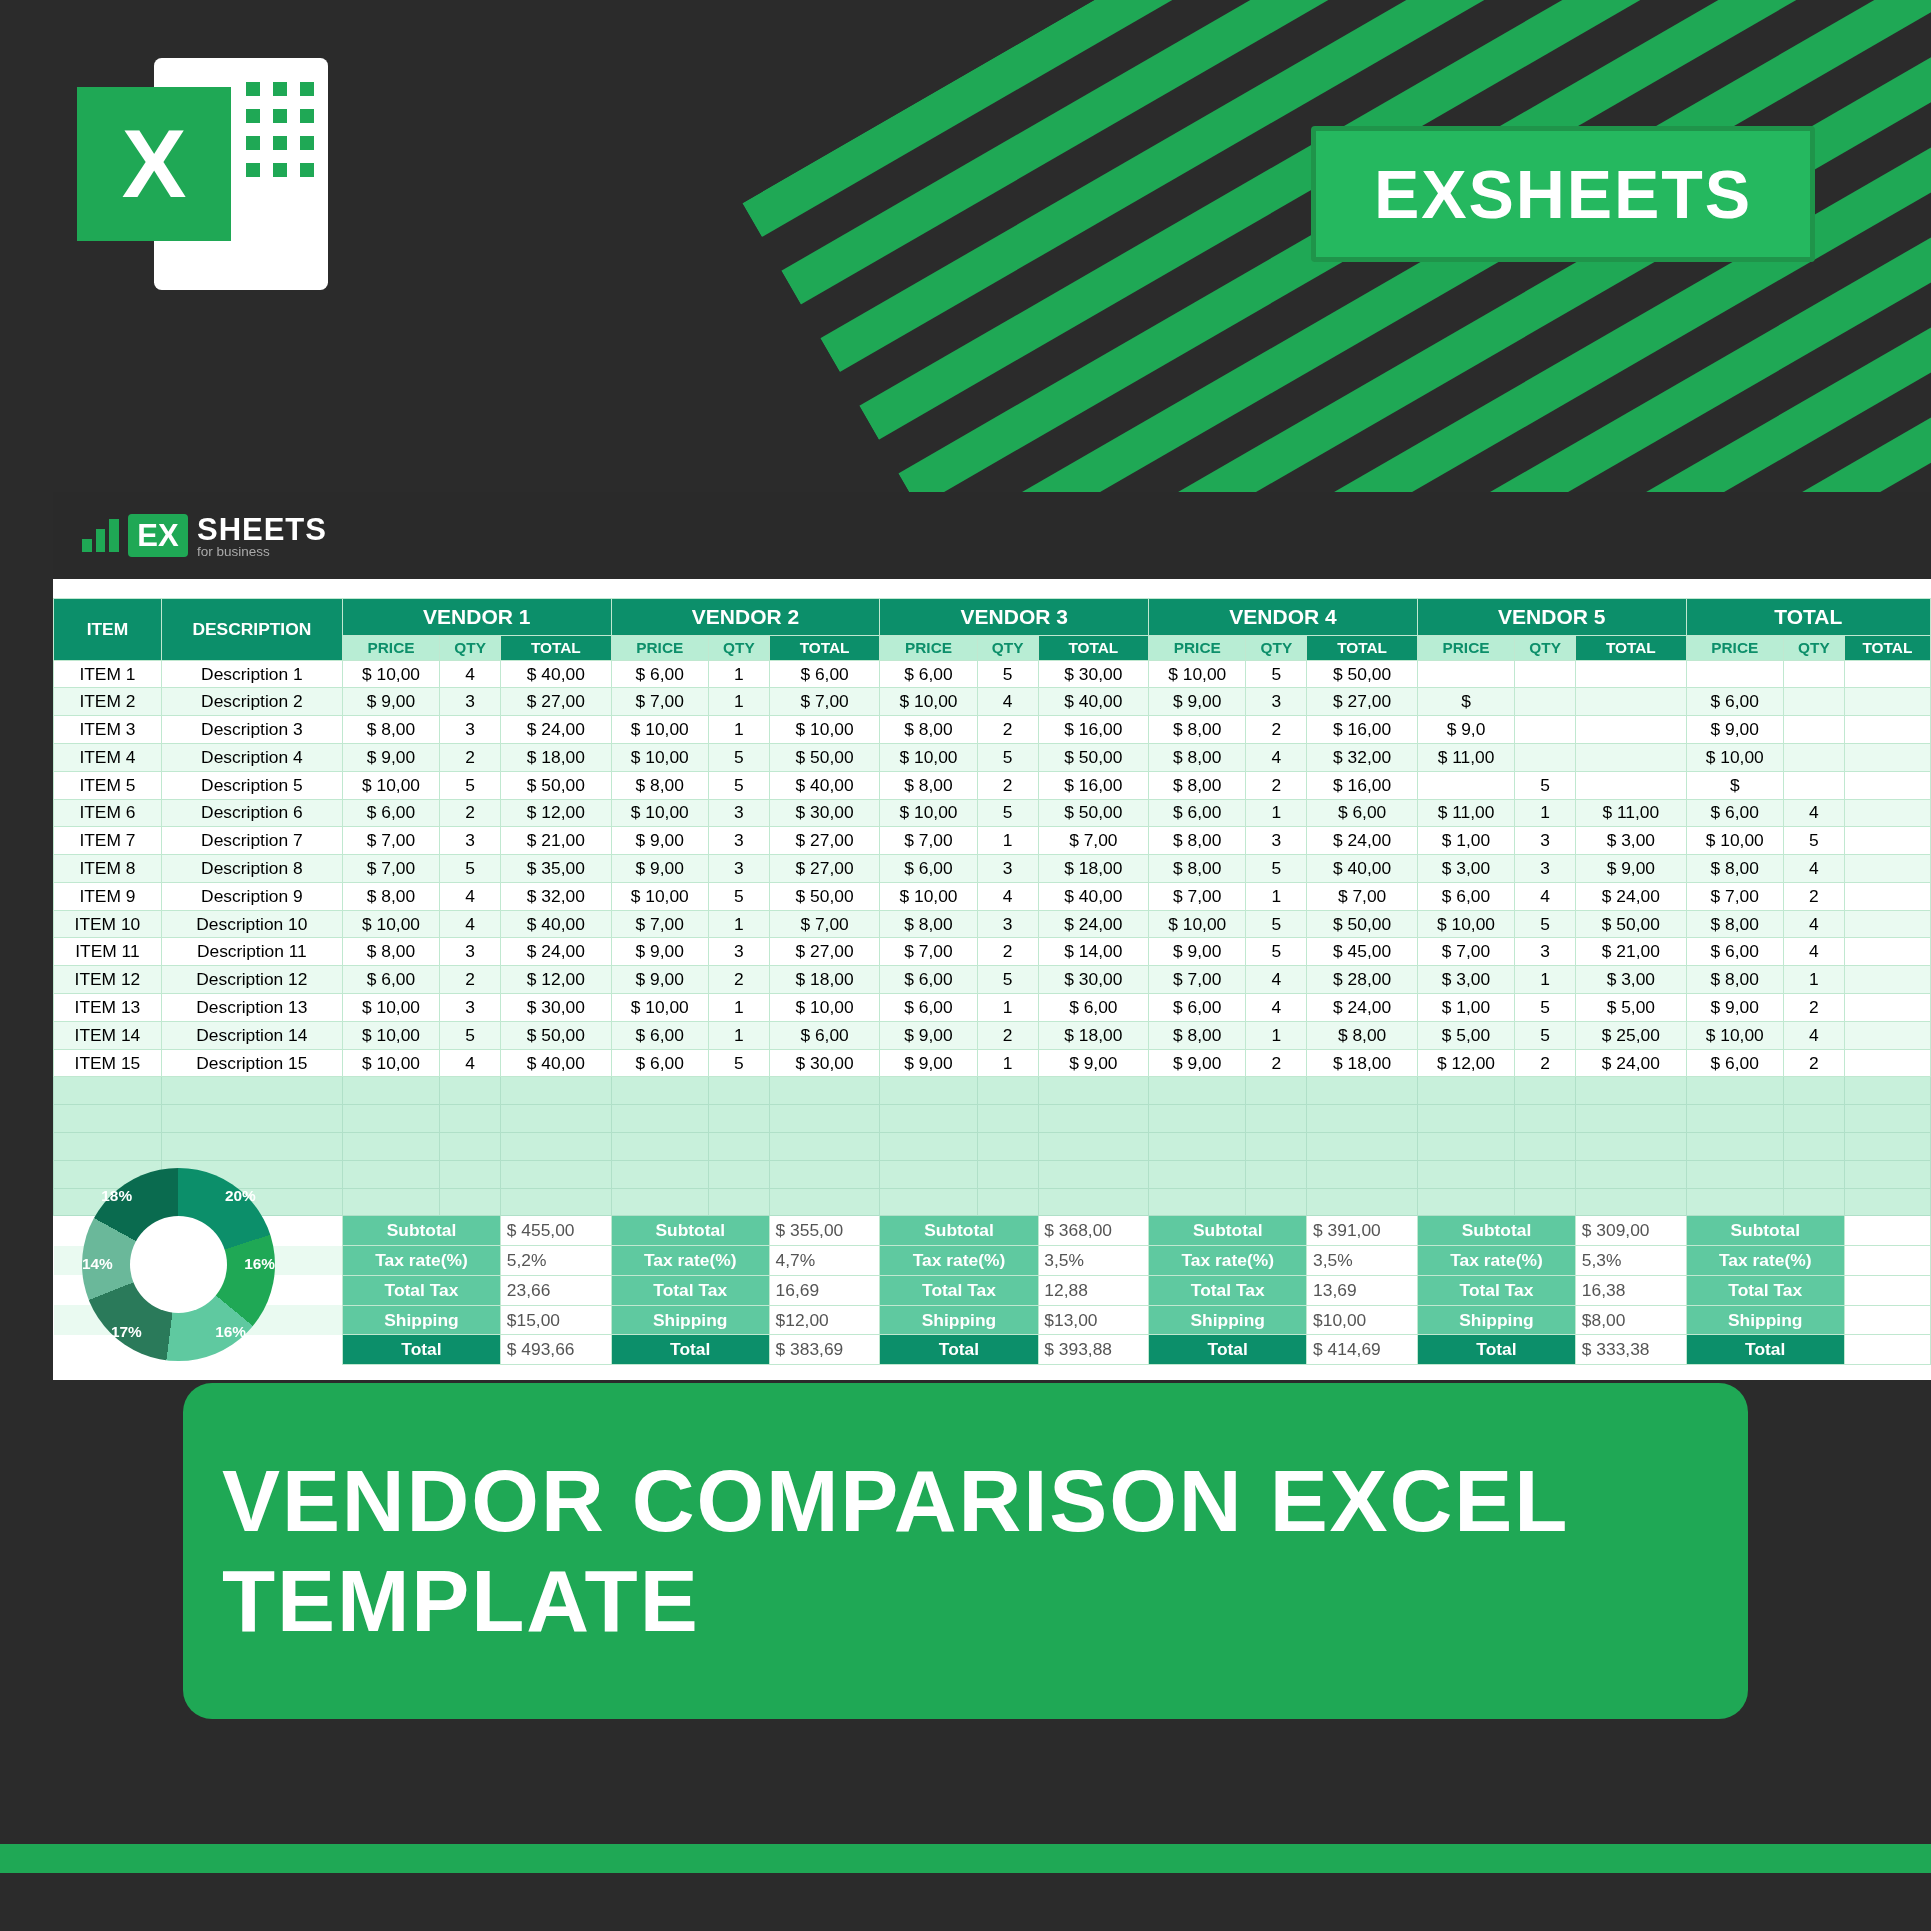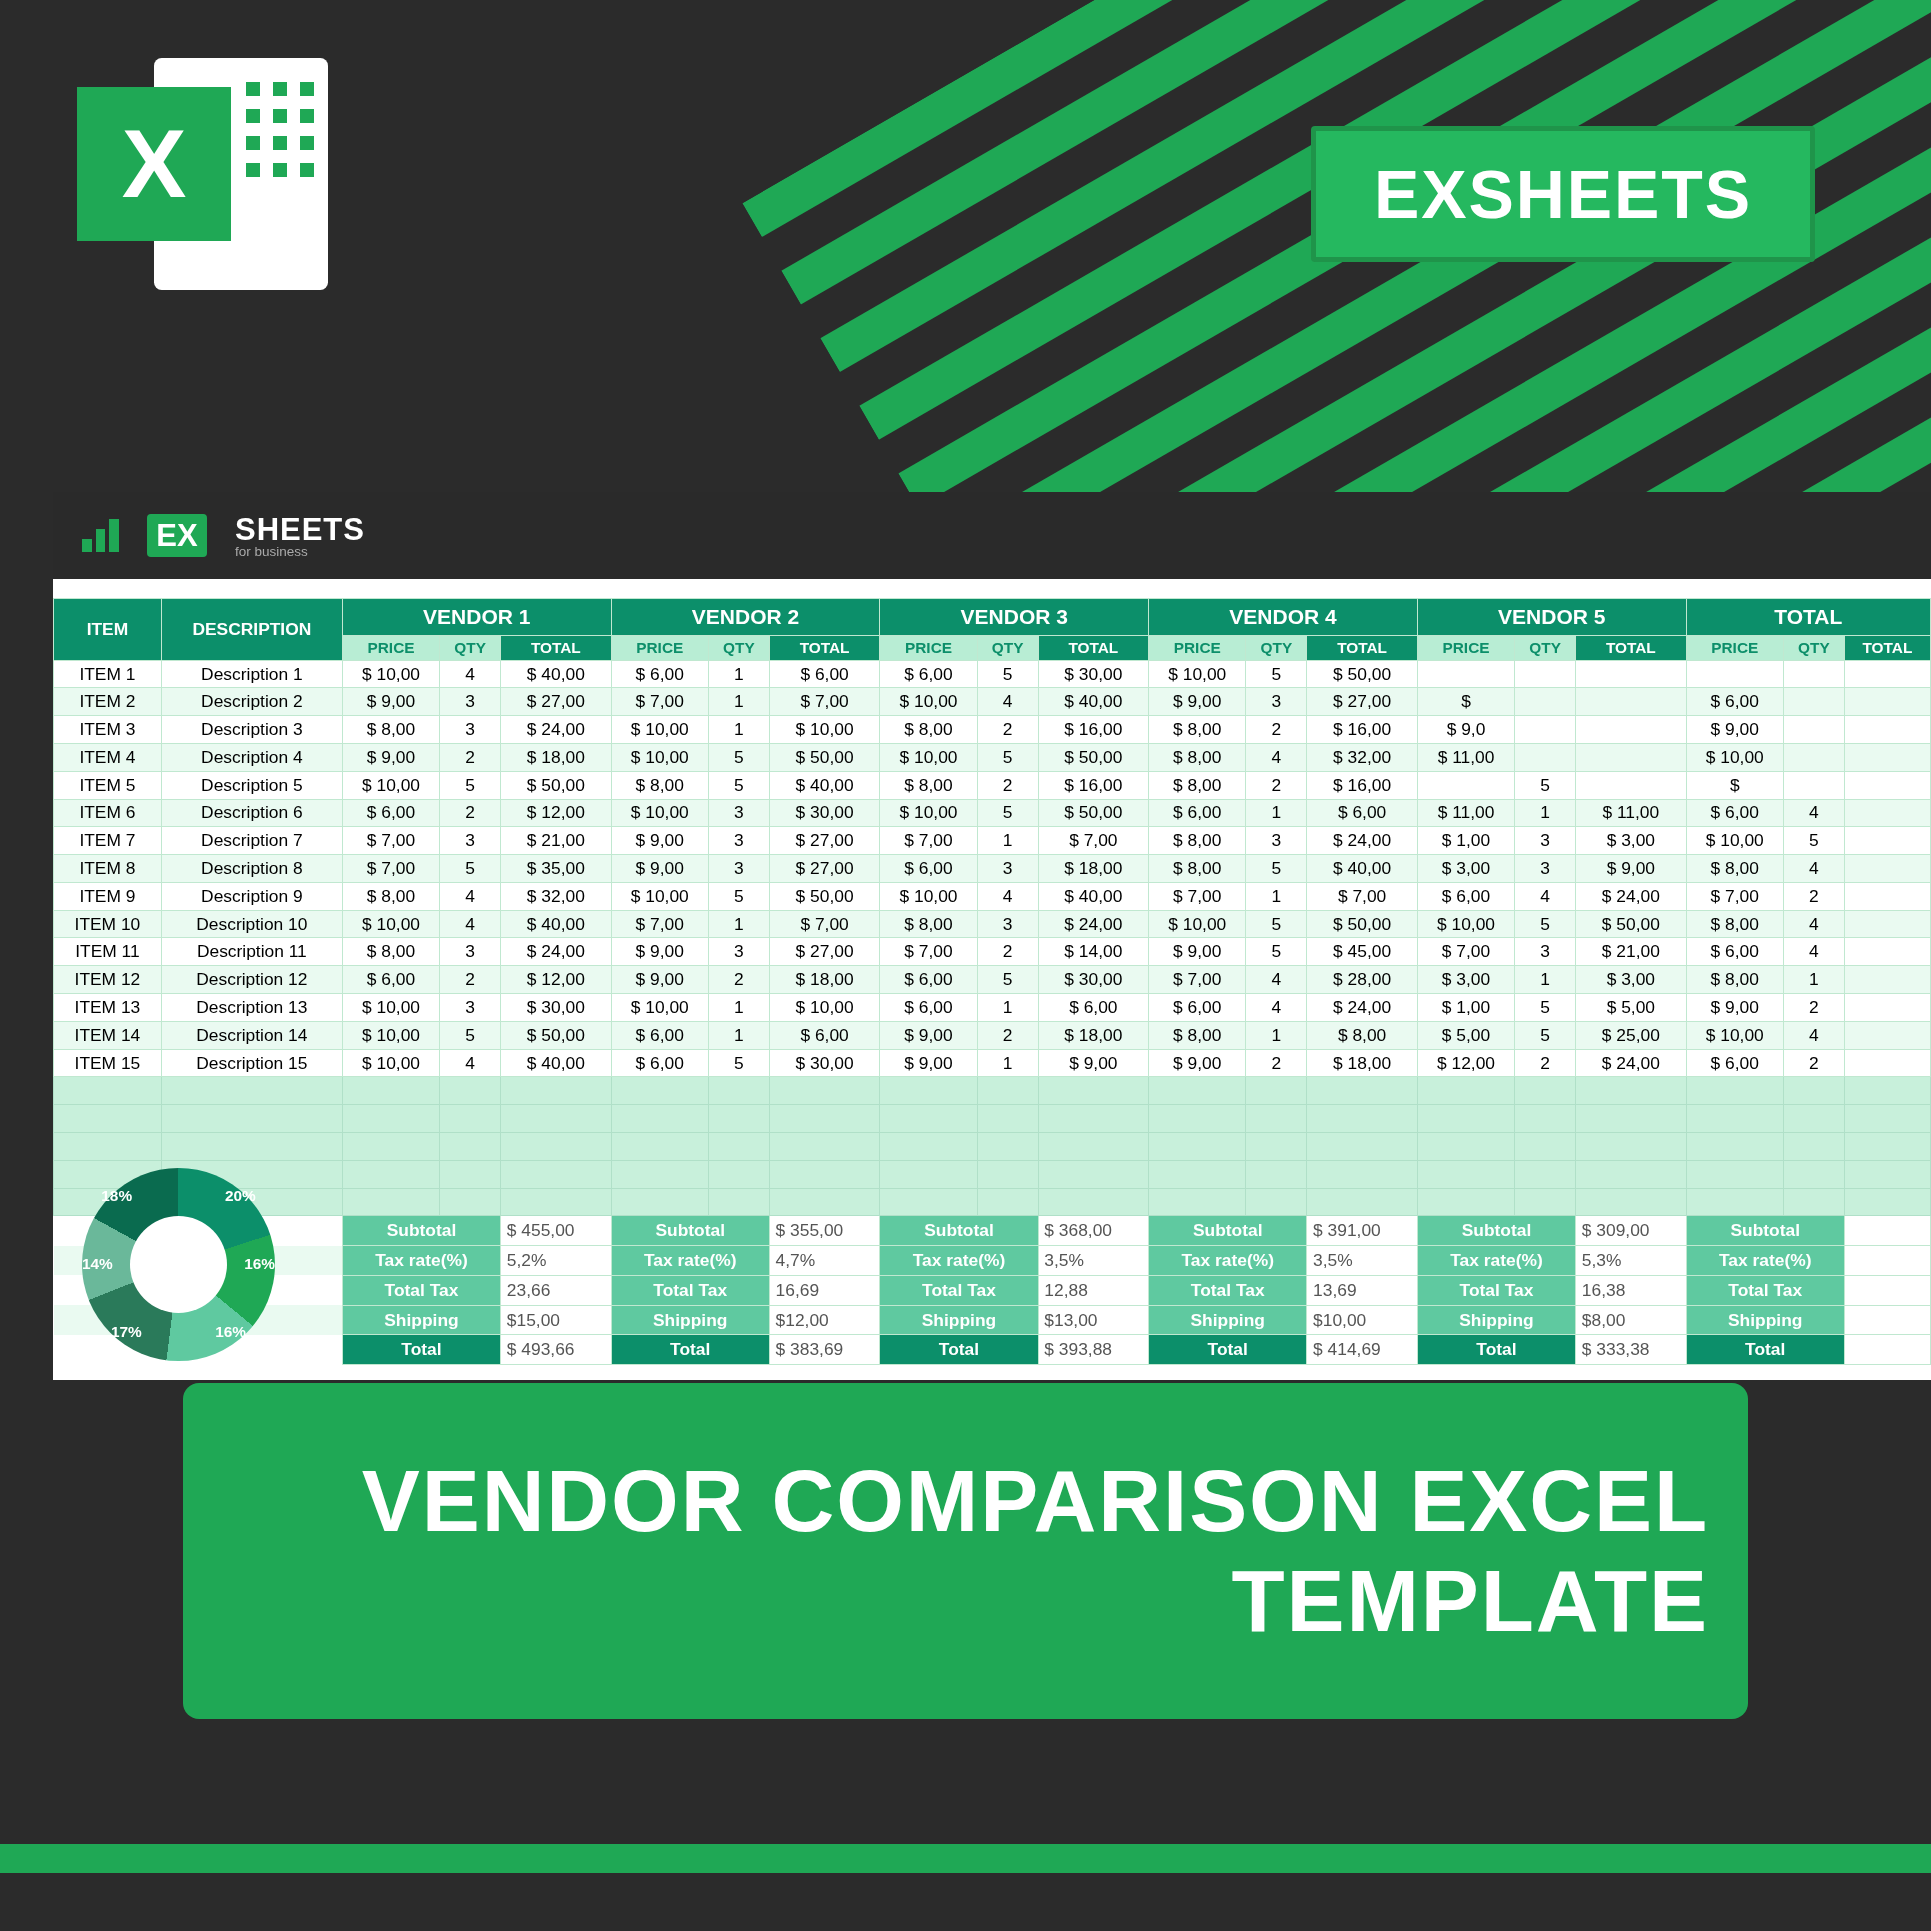--- a/index.html
+++ b/index.html
@@ -6,21 +6,21 @@
 .excel-icon{position:absolute;top:39px;left:77px;width:270px;height:270px}
 .excel-icon .back{position:absolute;left:77px;top:19.3px;width:174px;height:232px;background:#fff;border-radius:7.7px}
 .excel-icon .grid{position:absolute;right:14.5px;top:24px;display:grid;grid-template-columns:repeat(3,13.5px);grid-template-rows:repeat(4,13.5px);gap:13.5px}
 .excel-icon .grid div{background:#1fa855}
 .excel-icon .front{position:absolute;left:0;top:48px;width:154px;height:154px;background:#1fa855;display:flex;align-items:center;justify-content:center;color:#fff;font-size:97px;font-weight:bold}
 .stripes{position:absolute;top:-193px;right:-290px;width:1352px;height:869px;transform:rotate(-30deg);overflow:hidden}
 .stripes div{height:39px;background:#1fa855;margin-bottom:39px}
 .badge{position:absolute;top:126px;right:116px;background:#25b85f;border:5.8px solid #1f944a;border-radius:4px;padding:24px 58px;color:#fff;font-size:68px;font-weight:900;letter-spacing:1.9px;font-family:'Arial Black',sans-serif}
 .sheet{position:absolute;top:492px;left:53px;right:0;height:
 888px;background:#fff;overflow:hidden}
-.sheet-header{background:#2a2a2a;height:87px;display:flex;align-items:center;padding-left:29px;gap:20px}
+.sheet-header{background:#2a2a2a;height:87px;display:flex;align-items:center;padding-left:29px;gap:1px}
 .sheet-header .bars{display:flex;align-items:flex-end;gap:3.9px}
 .sheet-header .bars span{width:9.7px;background:#1fa855;display:block}
 .sheet-header .ex{background:#1fa855;color:#fff;font-weight:bold;font-size:31px;padding:3.9px 9.7px;border-radius:3.9px;margin-left:7.7px}
 .sheet-header .txt{color:#fff;font-size:31px;font-weight:bold;letter-spacing:1px}
 .sheet-header .sub{color:#aaa;font-size:13.5px;margin-top:-3.9px}
 .sheet-header .txtwrap{display:flex;flex-direction:column;margin-left:7.7px}
 table{border-collapse:collapse;font-size:17.4px;width:100%;margin-top:19.3px}
 th,td{border:1px solid #c0e8d0;padding:2.9px 5.8px;text-align:center;white-space:nowrap}
 .vhead{background:#0c8f6a;color:#fff;font-weight:bold;font-size:21px;padding:5.8px}
 .subhead{background:#b8edd4;color:#0c8f6a;font-weight:bold;font-size:15.4px}
@@ -29,21 +29,21 @@
 tbody tr:nth-child(even){background:#eafaf1}
 tbody tr:nth-child(odd){background:#fff}
 .empty td{height:21px;background:#c8f0db;border:1px solid #b0e0c8}
 .summary-row td{padding:3.9px 5.8px}
 .sum-label{background:#5fc9a0;color:#fff;font-weight:bold;}
 .sum-total{background:#0c8f6a;color:#fff;font-weight:bold}
 .sum-val{background:#fff;text-align:left;color:#555}
 .donut{position:absolute;bottom:19.3px;left:29px;width:193px;height:193px;border-radius:50%;background:conic-gradient(#0c8f6a 0 20%,#1fa855 20% 36%,#5fc9a0 36% 52%,#2a7a5a 52% 69%,#6ab89a 69% 83%,#0a6b4f 83% 100%)}
 .donut::after{content:'';position:absolute;top:48px;left:48px;width:97px;height:97px;background:#fff;border-radius:50%}
 .donut-label{position:absolute;color:#fff;font-size:15.4px;font-weight:bold}
-.title-box{position:absolute;bottom:212px;left:183px;right:183px;background:#1fa855;border-radius:16px;padding:68px 39px;text-align:right}
+.title-box{position:absolute;bottom:212px;left:183px;right:183px;background:#1fa855;border-radius:29px;padding:68px 39px;text-align:left}
 .title-box span{color:#fff;font-size:87px;font-weight:900;letter-spacing:1.9px;line-height:1.15}
 .bottom-bar{position:absolute;bottom:58px;left:0;right:0;height:29px;background:#1fa855}
 </style>
 </head>
 <body>
 
 <div class="excel-icon">
   <div class="back">
       <div class="grid">
         <div></div>

